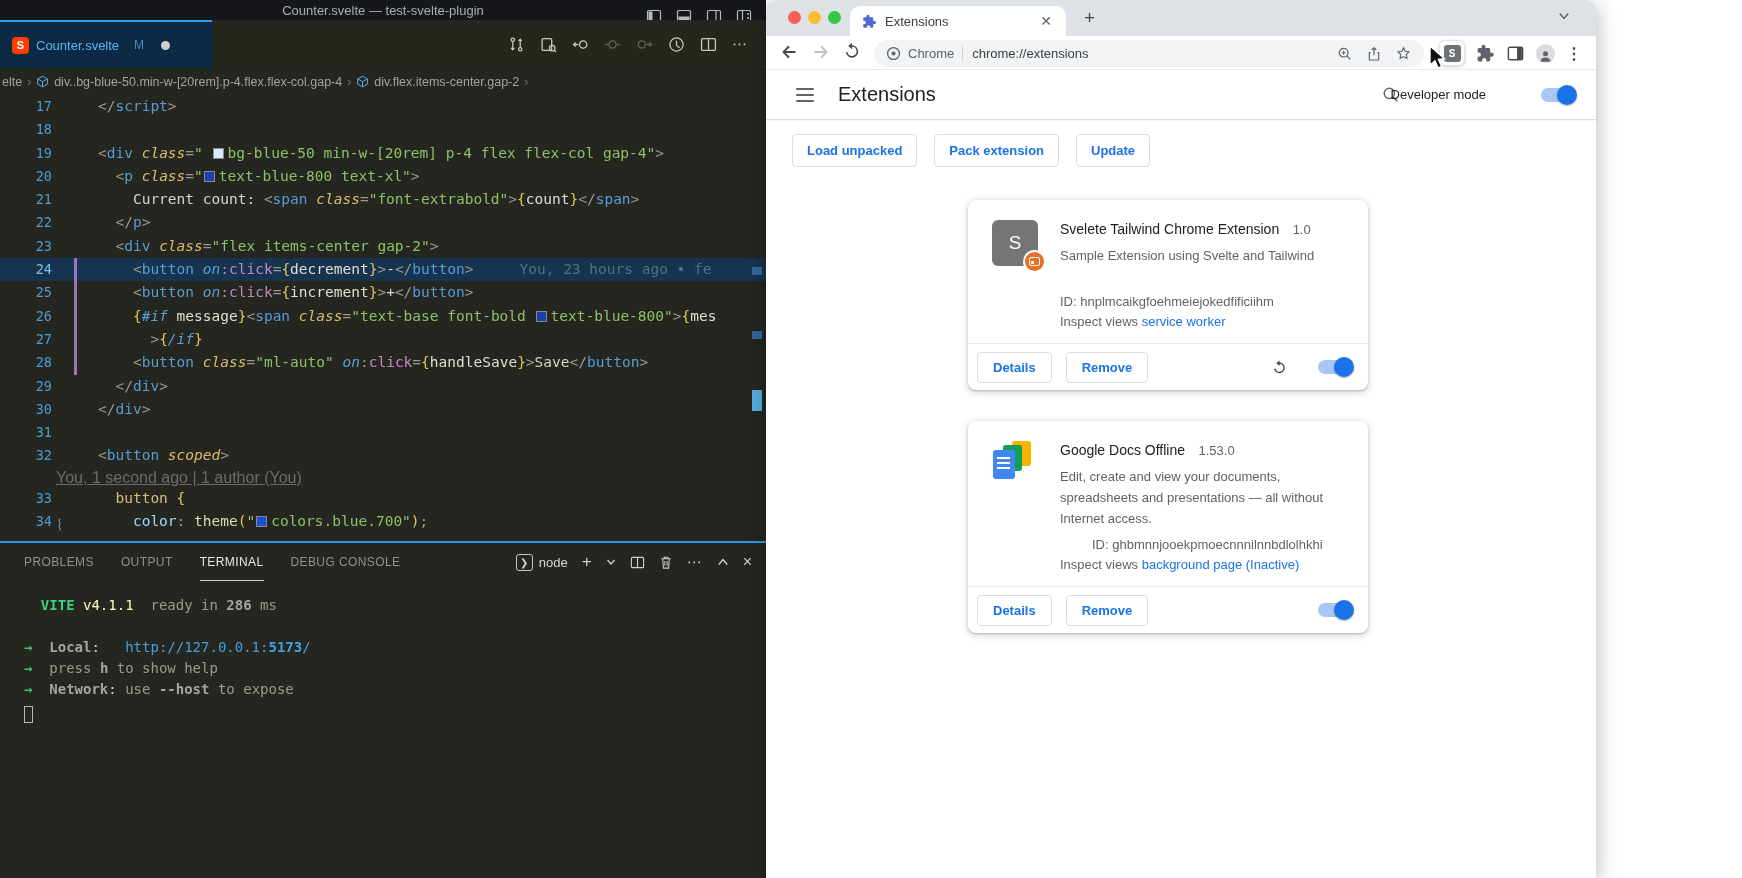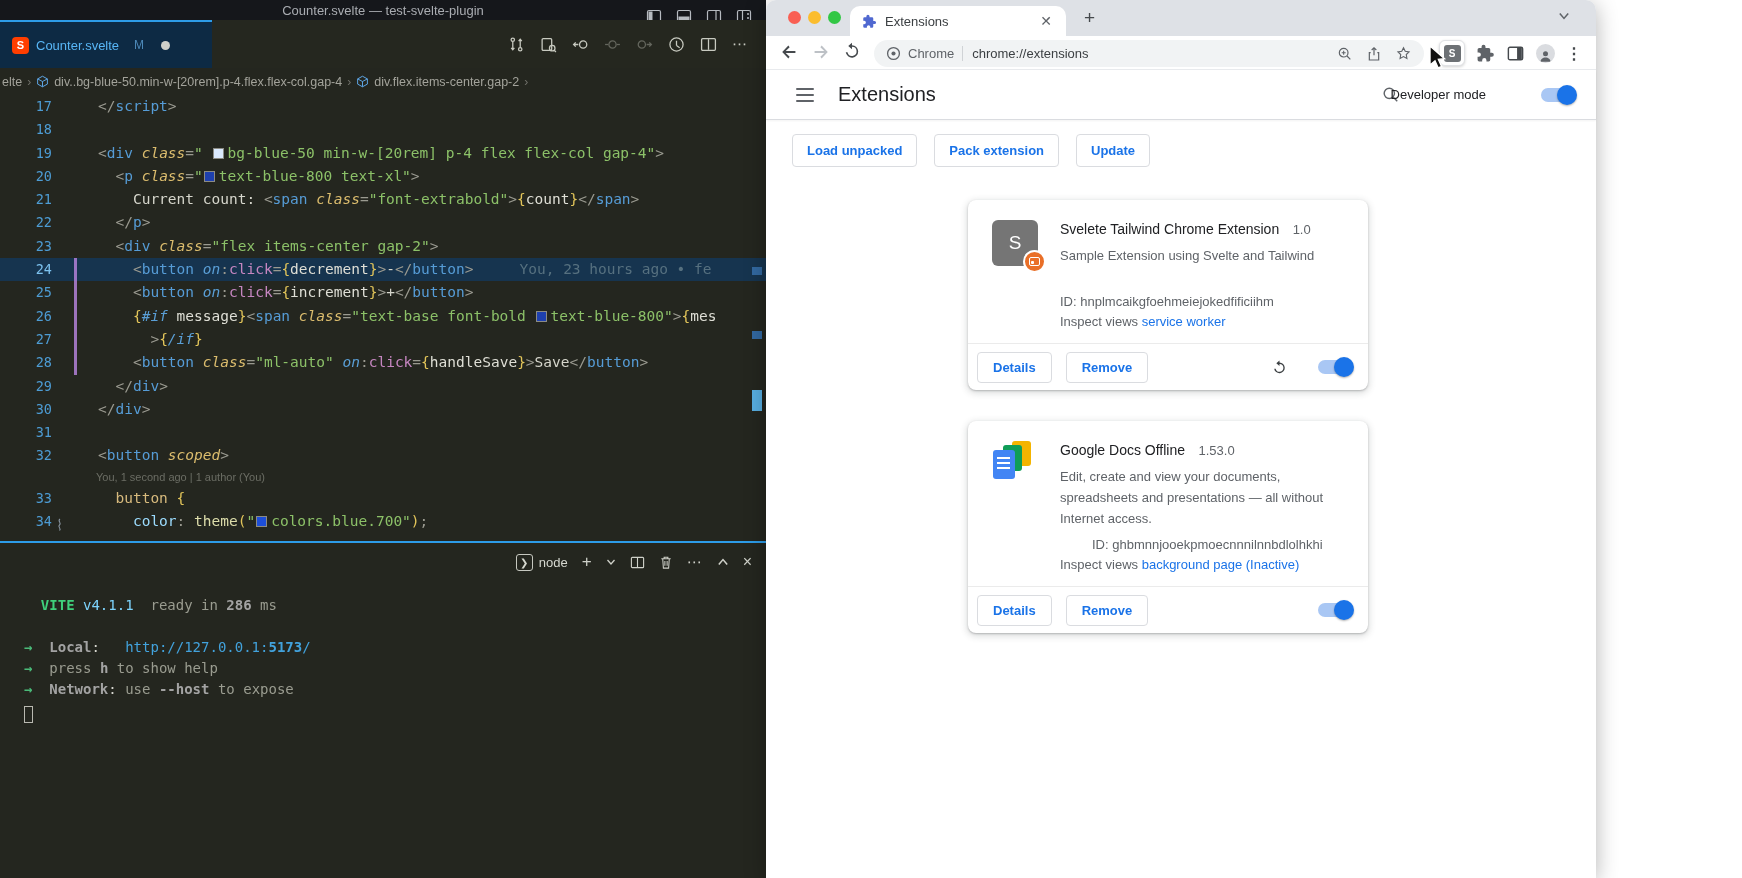--- a/index.html
+++ b/index.html
@@ -36,22 +36,22 @@
   .vs-editor { position:relative; height:446px; overflow:hidden;
     font-family:"DejaVu Sans Mono", monospace; font-size:14.5px; }
   .code-row { position:relative; height:23.3px; line-height:23.3px; white-space:pre; }
   .code-row.hl { background:#16344f; }
   .code-num { display:inline-block; width:52px; text-align:right; color:#4d9cd4;
     font-size:13.5px; vertical-align:top; }
   .code-row.hl .code-num { color:#7cc1ee; }
   .code-body { display:inline-block; padding-left:46px;text-align:center; }
   .code-row .gutterbar { position:absolute; left:74px; top:0; width:3px; height:100%;
     background:#b180d7; opacity:.85; }
-  .lens-row { height:19px; line-height:19px; color:#6b6d64; font-size:11px;
-    font-family:"Liberation Sans", sans-serif; padding-left:96px; }
+  .lens-row { height:19px; line-height:19px; color:#6b6d64; font-size:16px;
+    font-family:"Liberation Sans", sans-serif; padding-left:56px;text-decoration:underline; }
   .swatch { display:inline-block; width:11px; height:11px; border:1px solid #8b8b84;
     margin:0 4px -1px 1px; }
   .tok-pun{color:#9a9a90} .tok-tag{color:#569cd6}
   .tok-attr{color:#dcbd6e;font-style:italic} .tok-str{color:#8cc168}
   .tok-brc{color:#e2c55a} .tok-var{color:#dfdfd6;}
   .tok-kw{color:#5a9fd6;font-style:italic} .tok-evt{color:#c586c0}
   .tok-txt{color:#d6d6cc} .tok-fn{color:#dcdcaa} .tok-prop{color:#9cdcfe}
   .tok-sel{color:#d7ba7d}
   .tok-blame{color:#56707f;margin-left:46px;font-style:normal}
   .squig { position:absolute; left:56px; top:5px; color:#8894a0; }
@@ -65,21 +65,21 @@
     display:flex; align-items:center; }
   .panel-tab.active { color:#e8e8e0; border-bottom:1px solid #cfcfc8; }
   .panel-actions { position:absolute; right:14px; display:flex; align-items:center;
     gap:14px; color:#cfd1c9; }
   .term-chip { display:flex; align-items:center; gap:6px; color:#d6d8d0; font-size:13px; }
   .term-chip .box { width:17px; height:17px; border:1.4px solid #c6c8c0; border-radius:3px;
     font-size:10px; display:flex; align-items:center; justify-content:center; }
   .vs-terminal { padding:14px 0 0 24px; font-family:"DejaVu Sans Mono", monospace;
     font-size:14px; }
   .term-line { height:21px; line-height:21px; white-space:pre; }
-  .tt-gb{color:#3fd17c;font-weight:700} .tt-g{color:#7dd3fc} .tt-gy{color:#9a9c90}
+  .tt-gb{color:#3fd17c;font-weight:700} .tt-g{color:#fef9c3} .tt-gy{color:#9a9c90}
   .tt-wb{color:#a3a3a3;font-weight:700} .tt-w{color:#d8d8d0}
   .tt-lk{color:#42a2dc} .tt-lkb{color:#42a2dc;font-weight:700}
   .tt-ar{color:#4ab978;font-weight:700}
   .term-cursor { width:9px; height:17px; border:1px solid #b9b9b1; margin-top:6px; }
 
   
   #chrome { position:absolute; left:766px; top:0; width:830px; height:878px;
     background:#fff; border-radius:10px 10px 0 0;
     box-shadow:0 4px 22px rgba(0,0,0,.30); }
   .cr-tabstrip { position:relative; height:36px; background:#dee1e6;
@@ -278,20 +278,26 @@
       <div class="code-row"><span class="code-num">34</span><span class="squig"><svg width="7" height="13" viewBox="0 0 7 13">
             <path d="M4 1 C1 3 6 5 3.5 7 C1 9 6 10.5 3.5 12.5" fill="none" stroke="currentColor" stroke-width="1.1"></path>
           </svg></span><span class="code-body">    <span class="tok-prop">color</span><span class="tok-pun">: </span><span class="tok-fn">theme</span><span class="tok-brc">(</span><span class="tok-str">"</span><span class="swatch" style="background: rgb(29, 78, 216);"></span><span class="tok-str">colors.blue.700"</span><span class="tok-brc">)</span><span class="tok-pun">;</span></span></div>
     </div>
   <div class="scroll-mark" style="top:267px;height:8px;background:#3268a0;"></div>
   <div class="scroll-mark" style="top:331px;height:8px;background:#3268a0;"></div>
   <div class="scroll-mark" style="top:390px;height:21px;background:#58aee0;"></div>
 
   <div class="vs-panel">
     <div class="vs-panel-header">
+      <div class="panel-tabs">
+        <span class="panel-tab">PROBLEMS</span>
+        <span class="panel-tab">OUTPUT</span>
+        <span class="panel-tab active">TERMINAL</span>
+        <span class="panel-tab">DEBUG CONSOLE</span>
+      </div>
       <div class="panel-actions">
         <span class="term-chip">
           <span class="box">❯</span>
           <span>node</span>
         </span>
         <span style="font-size:17px;">+</span>
         <svg width="10" height="10" viewBox="0 0 10 10">
             <path d="M1.5 3 L5 7 L8.5 3" fill="none" stroke="currentColor" stroke-width="1.3"></path>
           </svg>
         <svg width="15" height="15" viewBox="0 0 16 16">

